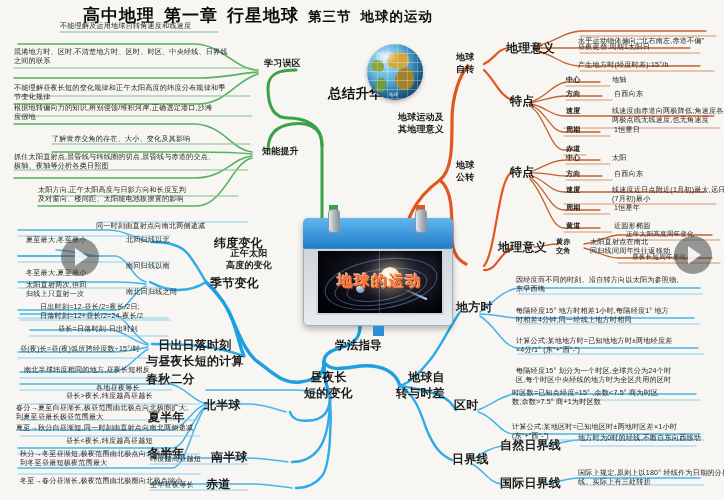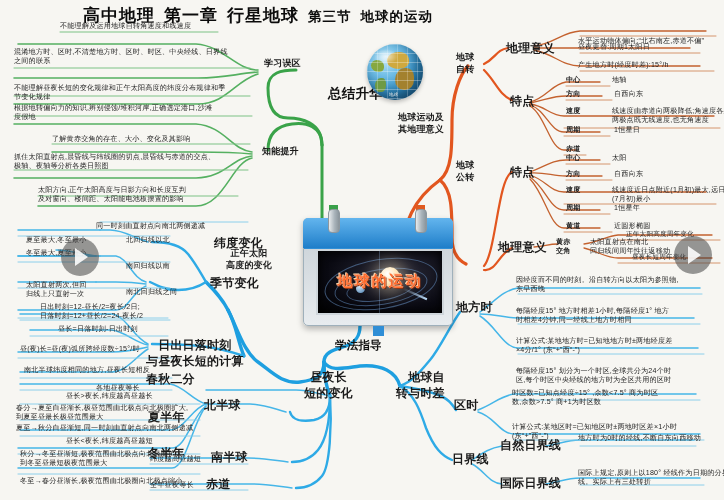--- a/index.html
+++ b/index.html
@@ -378,21 +378,21 @@
 
   <div class="n mid" style="left:226px;top:248px;text-align:center;line-height:1.3;">正午太阳
 高度的变化</div>
   <div class="n mid2" style="left:214px;top:236px;">纬度变化</div>
   <div class="n mid2" style="left:210px;top:276px;">季节变化</div>
 
   <div class="n leaf" style="left:96px;top:222px;">同一时刻由直射点向南北两侧递减</div>
 
   <div class="n leaf" style="left:26px;top:236px;">夏至最大,冬至最小</div>
   <div class="n leaf" style="left:126px;top:236px;">北回归线以北</div>
-  <div class="n leaf" style="left:26px;top:249px;">冬至最大,夏至最小</div>
+  <div class="n leaf" style="left:26px;top:269px;">冬至最大,夏至最小</div>
   <div class="n leaf" style="left:126px;top:262px;">南回归线以南</div>
   <div class="n leaf" style="left:26px;top:281px;">太阳直射两次,但回
 归线上只直射一次</div>
   <div class="n leaf" style="left:126px;top:288px;">南北回归线之间</div>
 
   <div class="n mid2" style="left:146px;top:338px;text-align:center;line-height:1.3;">日出日落时刻
 与昼夜长短的计算</div>
   <div class="n leaf" style="left:40px;top:303px;">日出时刻=12-昼长/2=夜长/2日;
 日落时刻=12+昼长/2=24-夜长/2</div>
   <div class="n leaf" style="left:58px;top:325px;">昼长=日落时刻-日出时刻</div>

